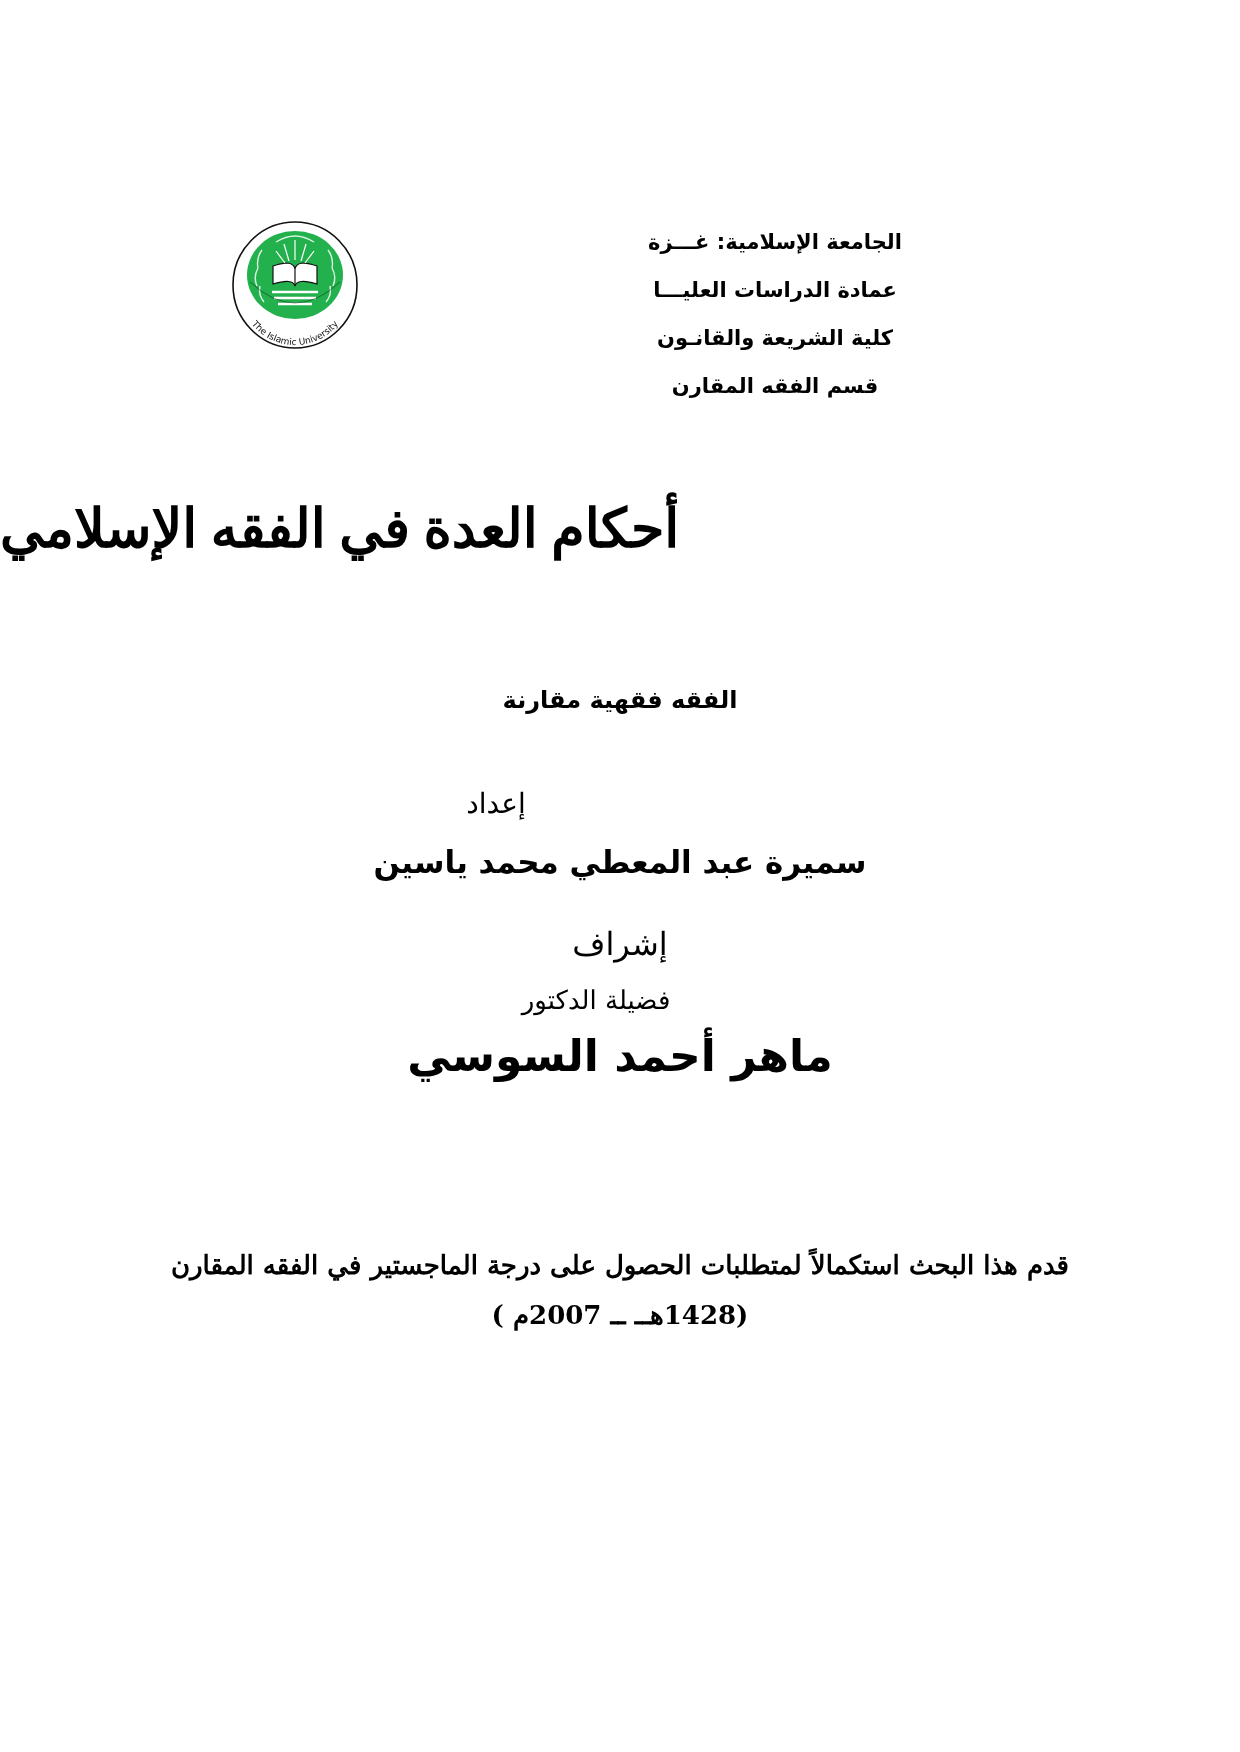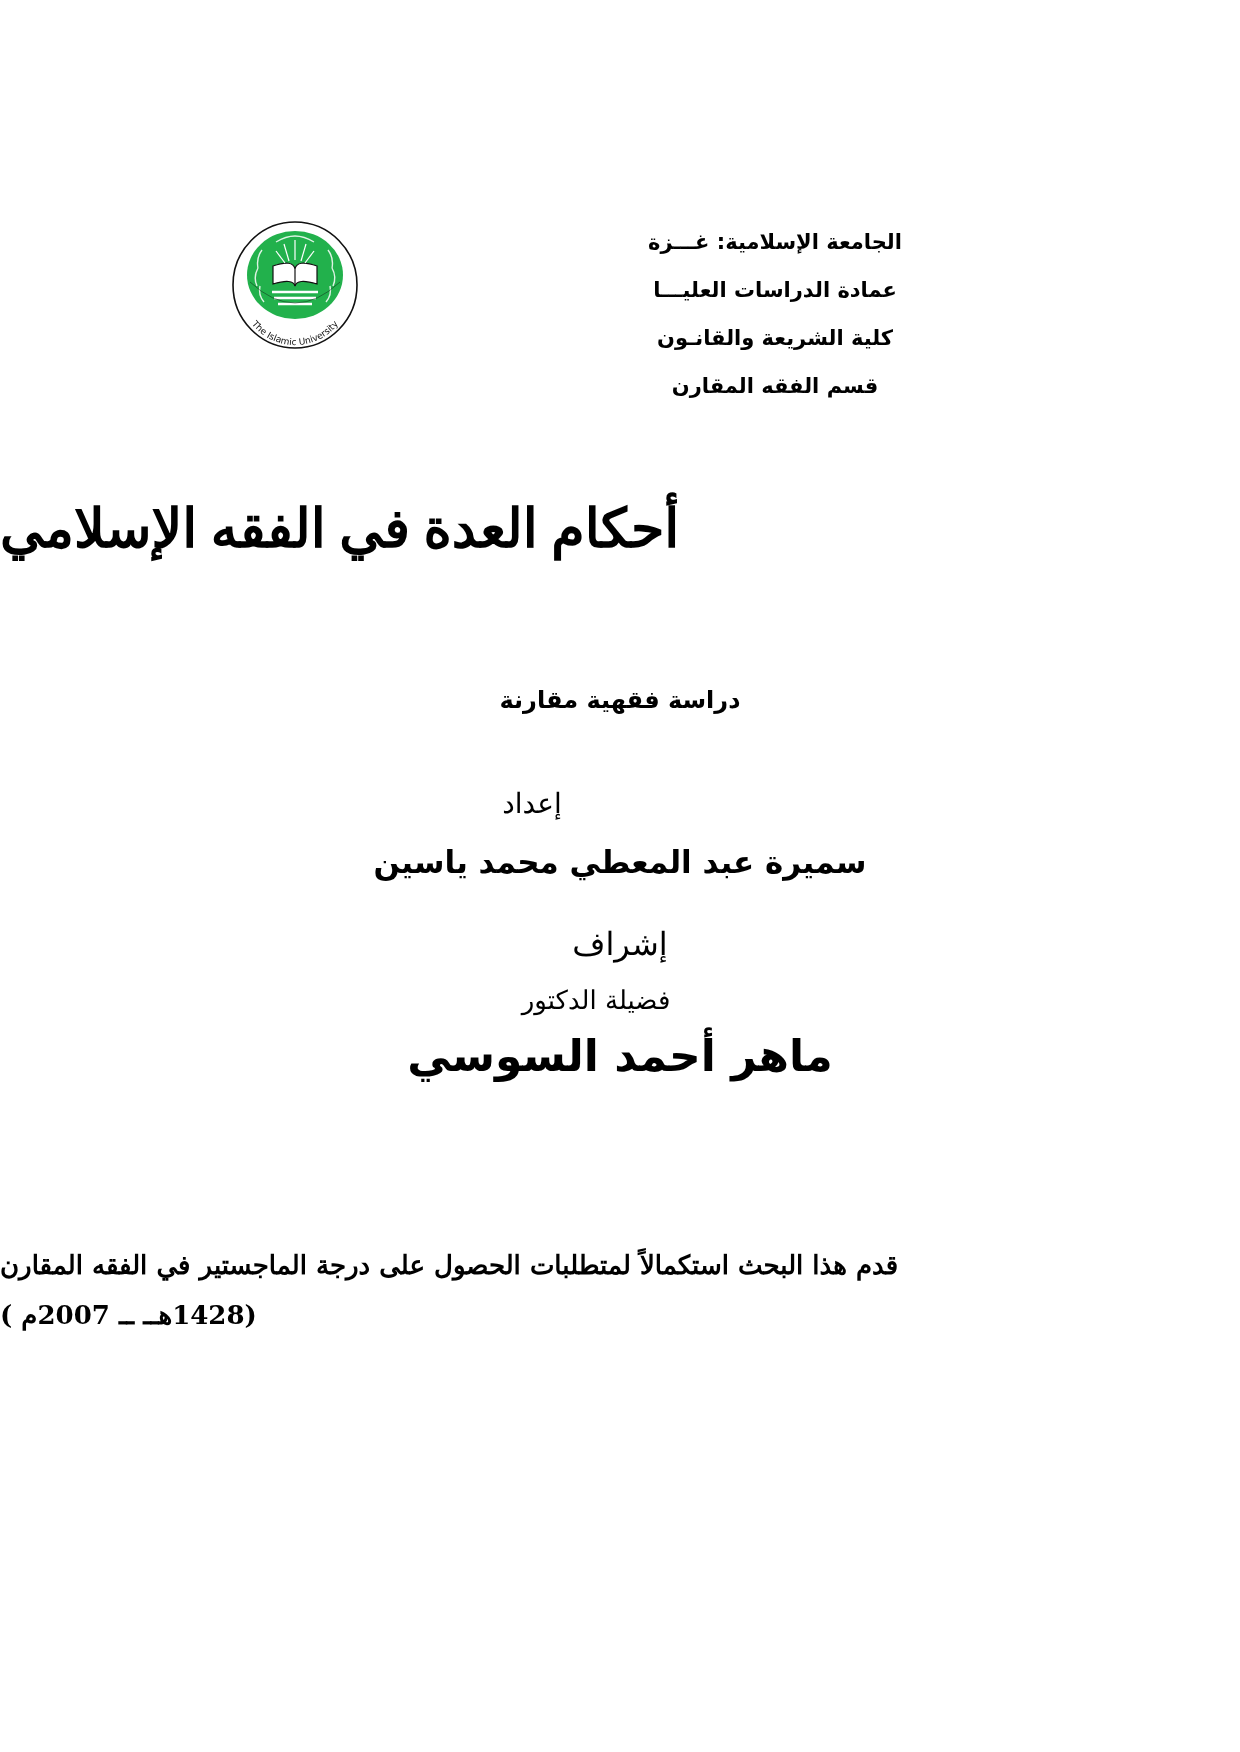--- a/index.html
+++ b/index.html
@@ -90,21 +90,20 @@
   .prep-label {
     position: absolute;
     top: 785px;
     left: 0;
     width: 992px;
     text-align: center;
     direction: rtl;
     font-family: "DejaVu Serif", "Liberation Serif", serif;
     font-size: 28px;
     line-height: 38px;
-    padding-left: 36px;
   }
   .author-name {
     position: absolute;
     top: 840px;
     left: 0;
     width: 1240px;
     text-align: center;
     direction: rtl;
     font-family: "DejaVu Sans", sans-serif;
     font-weight: bold;
@@ -148,21 +147,21 @@
     line-height: 56px;
     letter-spacing: 1px;
   }
 
   
   .footer {
     position: absolute;
     top: 1240px;
     left: 0;
     width: 1240px;
-    text-align: left;
+    text-align: center;
     direction: rtl;
   }
   .footer-line {
     font-family: "DejaVu Serif", "Liberation Serif", serif;
     font-weight: bold;
     font-size: 26px;
     line-height: 50px;
     color: #000;
   }
 </style>
@@ -218,21 +217,21 @@
 
     <div class="header-text">
       <div class="header-line">الجامعة الإسلامية: غـــزة</div>
       <div class="header-line">عمادة الدراسات العليـــا</div>
       <div class="header-line">كلية الشريعة والقانـون</div>
       <div class="header-line">قسم الفقه المقارن</div>
     </div>
   </div>
 
   <div class="title">أحكام العدة في الفقه الإسلامي</div>
-  <div class="subtitle">دراسة فقهية مقارنة</div>
+  <div class="subtitle">الفقه فقهية مقارنة</div>
 
   <div class="prep-label">إعداد</div>
   <div class="author-name">سميرة عبد المعطي محمد ياسين</div>
 
   <div class="sup-label">إشراف</div>
   <div class="sup-title">فضيلة الدكتور</div>
   <div class="sup-name">ماهر أحمد السوسي</div>
 
   <div class="footer">
     <div class="footer-line">قدم هذا البحث استكمالاً لمتطلبات الحصول على درجة الماجستير في الفقه المقارن</div>

